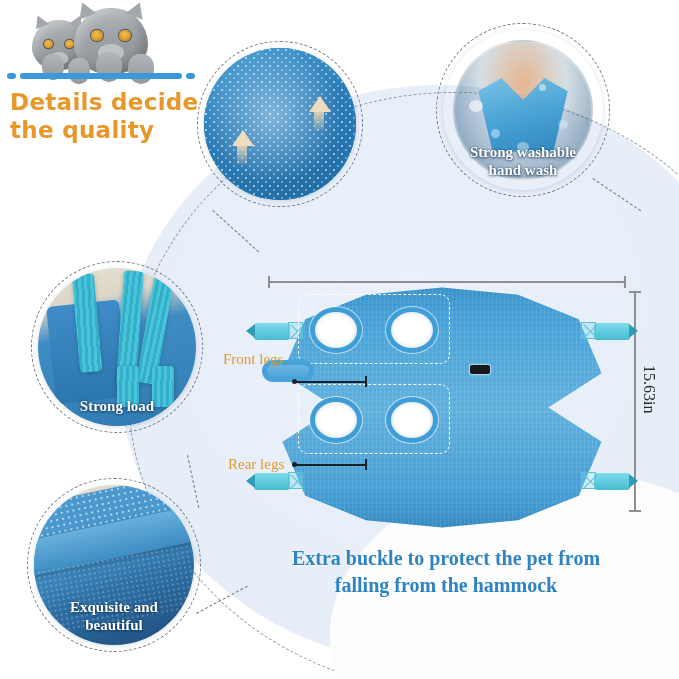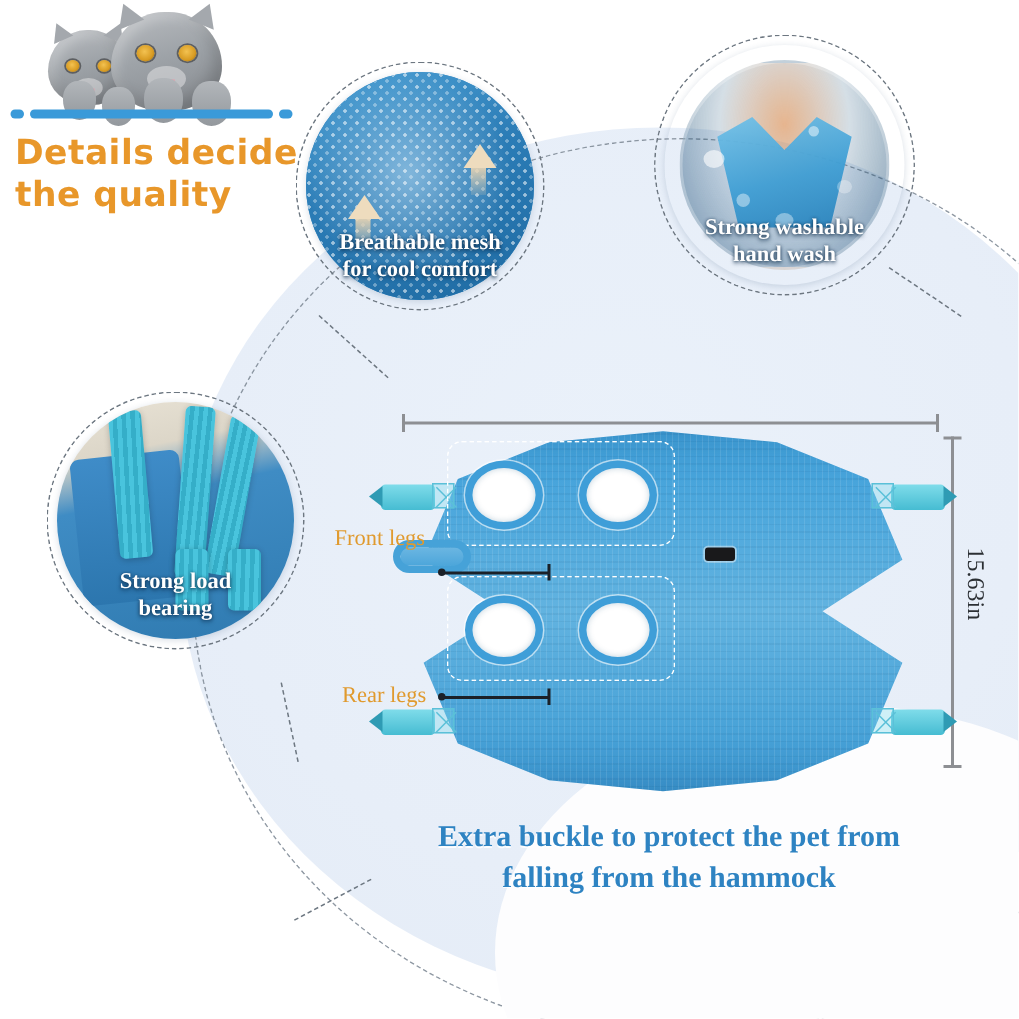--- a/index.html
+++ b/index.html
@@ -417,24 +417,20 @@
   <div class="connector" style="left:593px; top:178px; width:58px; transform:rotate(34deg);"></div>
 
   <div class="callout" style="left:204px; top:48px; width:152px; height:152px;">
     <div class="ring"></div>
     <div class="photo">
       <div class="tex-mesh"></div>
       <div class="arrow-stem" style="left:33px; top:96px;"></div>
       <div class="arrow-up" style="left:28px; top:82px;"></div>
       <div class="arrow-stem" style="left:110px; top:62px;"></div>
       <div class="arrow-up" style="left:105px; top:48px;"></div>
-    </div>
-    <div class="cap">
-      <div>Breathable mesh</div>
-      <div>for cool comfort</div>
     </div>
   </div>
 
   <div class="callout" style="left:443px; top:30px; width:160px; height:160px;">
     <div class="ring"></div>
     <div class="photo">
       <div class="tex-wash">
         <div class="wash-drum"></div>
         <div class="wash-cloth"></div>
         <div class="bubble" style="left:16%; top:44%; width:14px; height:12px;"></div>
@@ -457,24 +453,37 @@
         <div class="strap-plate" style="left:8%;  top:22%; width:46%; height:62%; transform:rotate(-6deg);"></div>
         <div class="strap-band" style="left:24%; top:4%;  width:22px; height:62%; transform:rotate(-5deg);"></div>
         <div class="strap-band" style="left:52%; top:2%;  width:20px; height:72%; transform:rotate(4deg);"></div>
         <div class="strap-band" style="left:68%; top:6%;  width:20px; height:68%; transform:rotate(10deg);"></div>
         <div class="strap-band" style="left:50%; top:62%; width:22px; height:26%;"></div>
         <div class="strap-band" style="left:72%; top:62%; width:22px; height:26%;"></div>
       </div>
     </div>
     <div class="cap">
       <div>Strong load</div>
-      <div>bearing</div>
-    </div>
-  </div>
-
+    </div>
+  </div>
+
+  <div class="callout" style="left:34px; top:485px; width:160px; height:160px;">
+    <div class="ring"></div>
+    <div class="photo">
+      <div class="tex-edge">
+        <div class="edge-mesh"></div>
+        <div class="edge-band"></div>
+        <div class="edge-dark"></div>
+      </div>
+    </div>
+    <div class="cap">
+      <div>Exquisite and</div>
+      <div>beautiful</div>
+    </div>
+  </div>
 
   <div class="dim-h"></div>
   <div class="dim-v"></div>
   <div class="dim-v-label">15.63in</div>
 
   <div class="product-wrap">
     <div class="hammock">
       <div class="hammock-tex"></div>
     </div>
 

